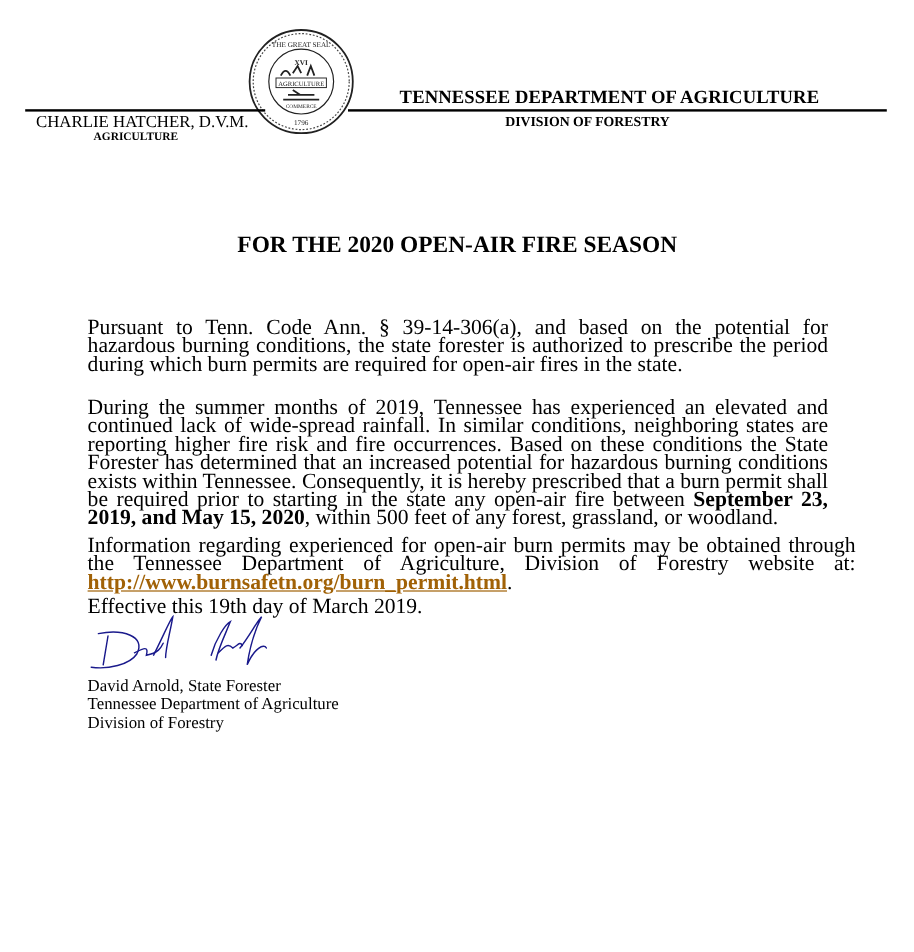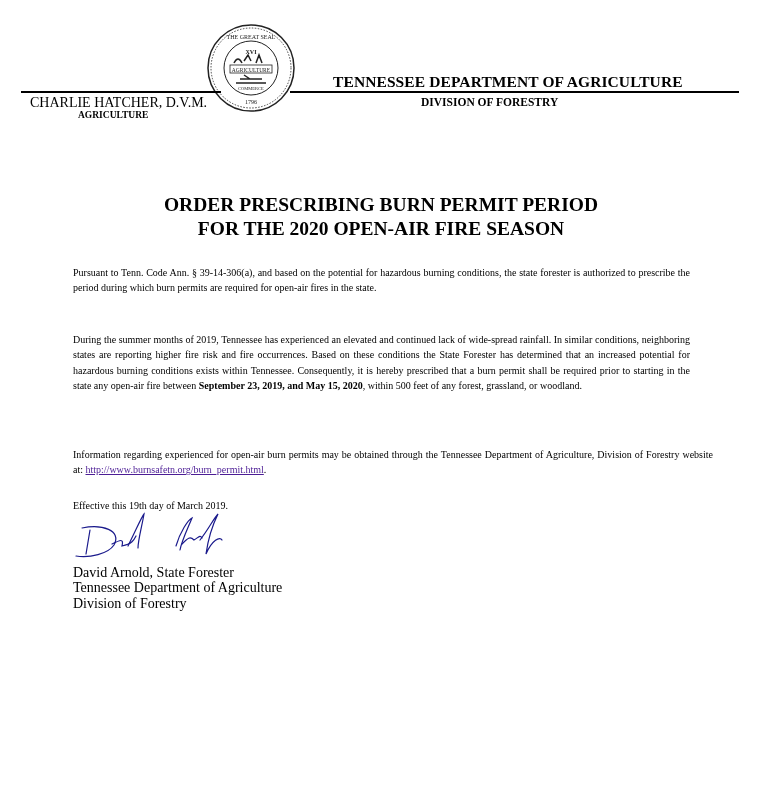--- a/index.html
+++ b/index.html
@@ -7,27 +7,27 @@
          font-family: "Liberation Serif", "DejaVu Serif", serif; color: #000; }
   .abs { position: absolute; }
   .seal { left: 206px; top: 23px; width: 90px; height: 90px; }
   .rule-left { left: 21px; top: 91px; width: 200px; height: 2px; background: #000; }
   .rule-right { left: 290px; top: 91px; width: 449px; height: 2px; background: #000; }
   .dept { left: 333px; top: 73px; font-size: 15.5px; font-weight: bold; letter-spacing: 0.1px; white-space: nowrap; }
   .division { left: 421px; top: 96px; font-size: 11.5px; font-weight: bold; white-space: nowrap; }
   .comm-name { left: 30px; top: 95px; font-size: 14px; font-weight: normal; white-space: nowrap; }
   .comm-title { left: 78px; top: 110px; font-size: 9.5px; font-weight: bold; white-space: nowrap; }
   .title { left: 0; width: 762px; top: 193px; text-align: center; font-size: 19.5px; font-weight: bold; line-height: 24px; }
-  .para { left: 73px; width: 617px; font-size: 10px; line-height: 15.4px; text-align: justify; }
+  .para { left: 73px; width: 617px; font-size: 18px; line-height: 15.4px; text-align: justify; }
   .p1 { top: 265px; }
   .p2 { top: 332px; }
   .p3 { top: 447px; width: 640px; }
   .p4 { top: 498px; }
   .bu { font-weight: bold; }
-  a.link { color: #4c1d95; text-decoration: underline; }
+  a.link { color: #a16207; text-decoration: underline; font-weight: bold; }
   .sig { left: 72px; top: 510px; width: 180px; height: 52px; }
   .signer { left: 73px; top: 565px; font-size: 14px; line-height: 15.4px; }
 </style>
 </head>
 <body>
 
 <div class="abs seal">
   <svg width="90" height="90" viewBox="0 0 90 90">
     <circle cx="45" cy="45" r="43" fill="#fff" stroke="#222" stroke-width="1.5"></circle>
     <circle cx="45" cy="45" r="40" fill="none" stroke="#444" stroke-width="1" stroke-dasharray="1.5 1.5"></circle>
@@ -45,21 +45,20 @@
 
 <div class="abs rule-left"></div>
 <div class="abs rule-right"></div>
 
 <div class="abs dept">TENNESSEE DEPARTMENT OF AGRICULTURE</div>
 <div class="abs division">DIVISION OF FORESTRY</div>
 <div class="abs comm-name">CHARLIE HATCHER, D.V.M.</div>
 <div class="abs comm-title">AGRICULTURE</div>
 
 <div class="abs title">
-  <div>ORDER PRESCRIBING BURN PERMIT PERIOD</div>
   <div>FOR THE 2020 OPEN-AIR FIRE SEASON</div>
 </div>
 
 <div class="abs para p1">Pursuant to Tenn. Code Ann. § 39-14-306(a), and based on the potential for hazardous burning conditions, the state forester is authorized to prescribe the period during which burn permits are required for open-air fires in the state.</div>
 
 <div class="abs para p2"><span>During the summer months of 2019, Tennessee has experienced an elevated and continued lack of wide-spread rainfall.  In similar conditions, neighboring states are reporting higher fire risk and fire occurrences.  Based on these conditions the State Forester has determined that an increased potential for hazardous burning conditions exists within Tennessee.  Consequently, it is hereby prescribed that a burn permit shall be required prior to starting in the state any open-air fire between </span><span class="bu">September 23, 2019, and May 15, 2020</span><span>, within 500 feet of any forest, grassland, or woodland.</span></div>
 
 <div class="abs para p3"><span>Information regarding experienced for open-air burn permits may be obtained through the Tennessee Department of Agriculture, Division of Forestry website at:  </span><a class="link" href="#">http://www.burnsafetn.org/burn_permit.html</a><span>.</span></div>
 
 <div class="abs para p4">Effective this 19th day of March 2019.</div>

